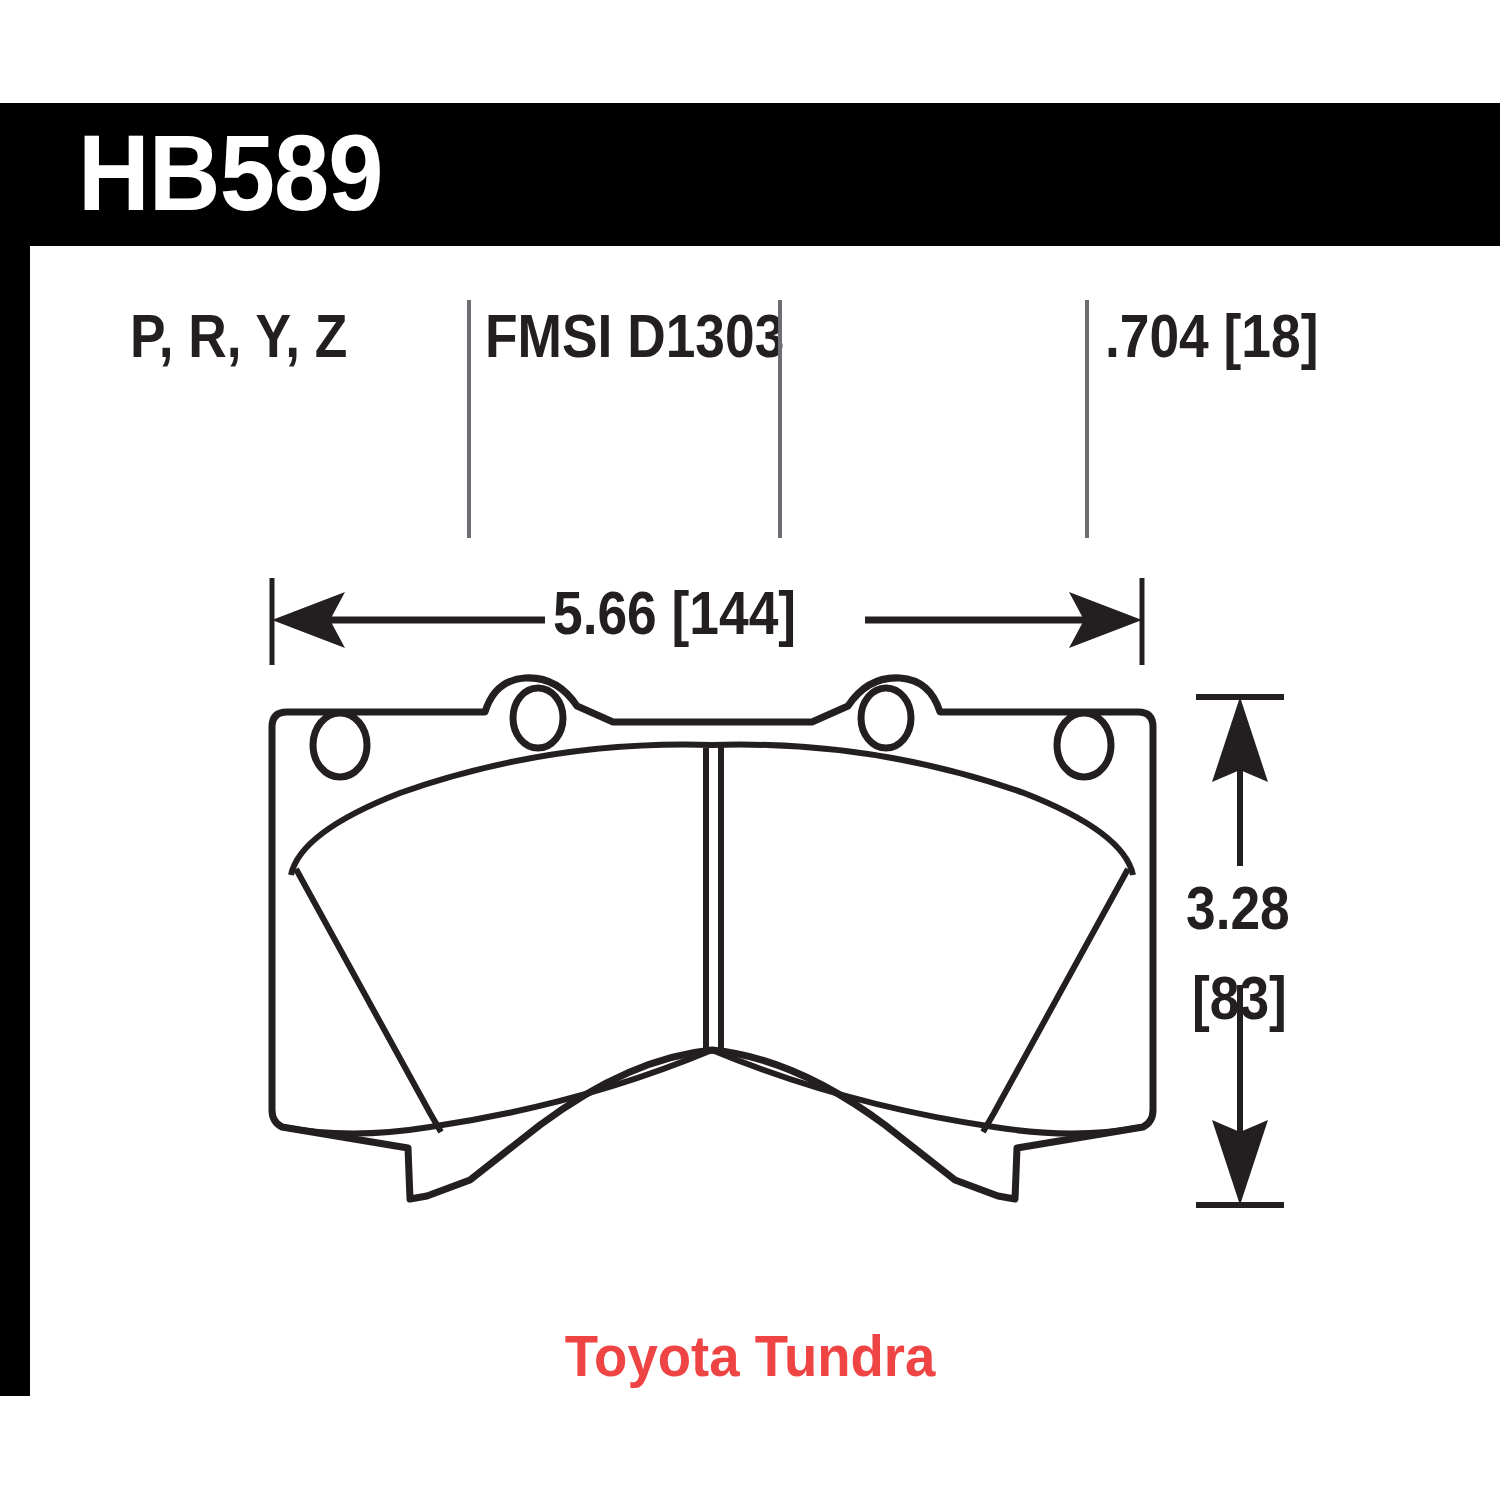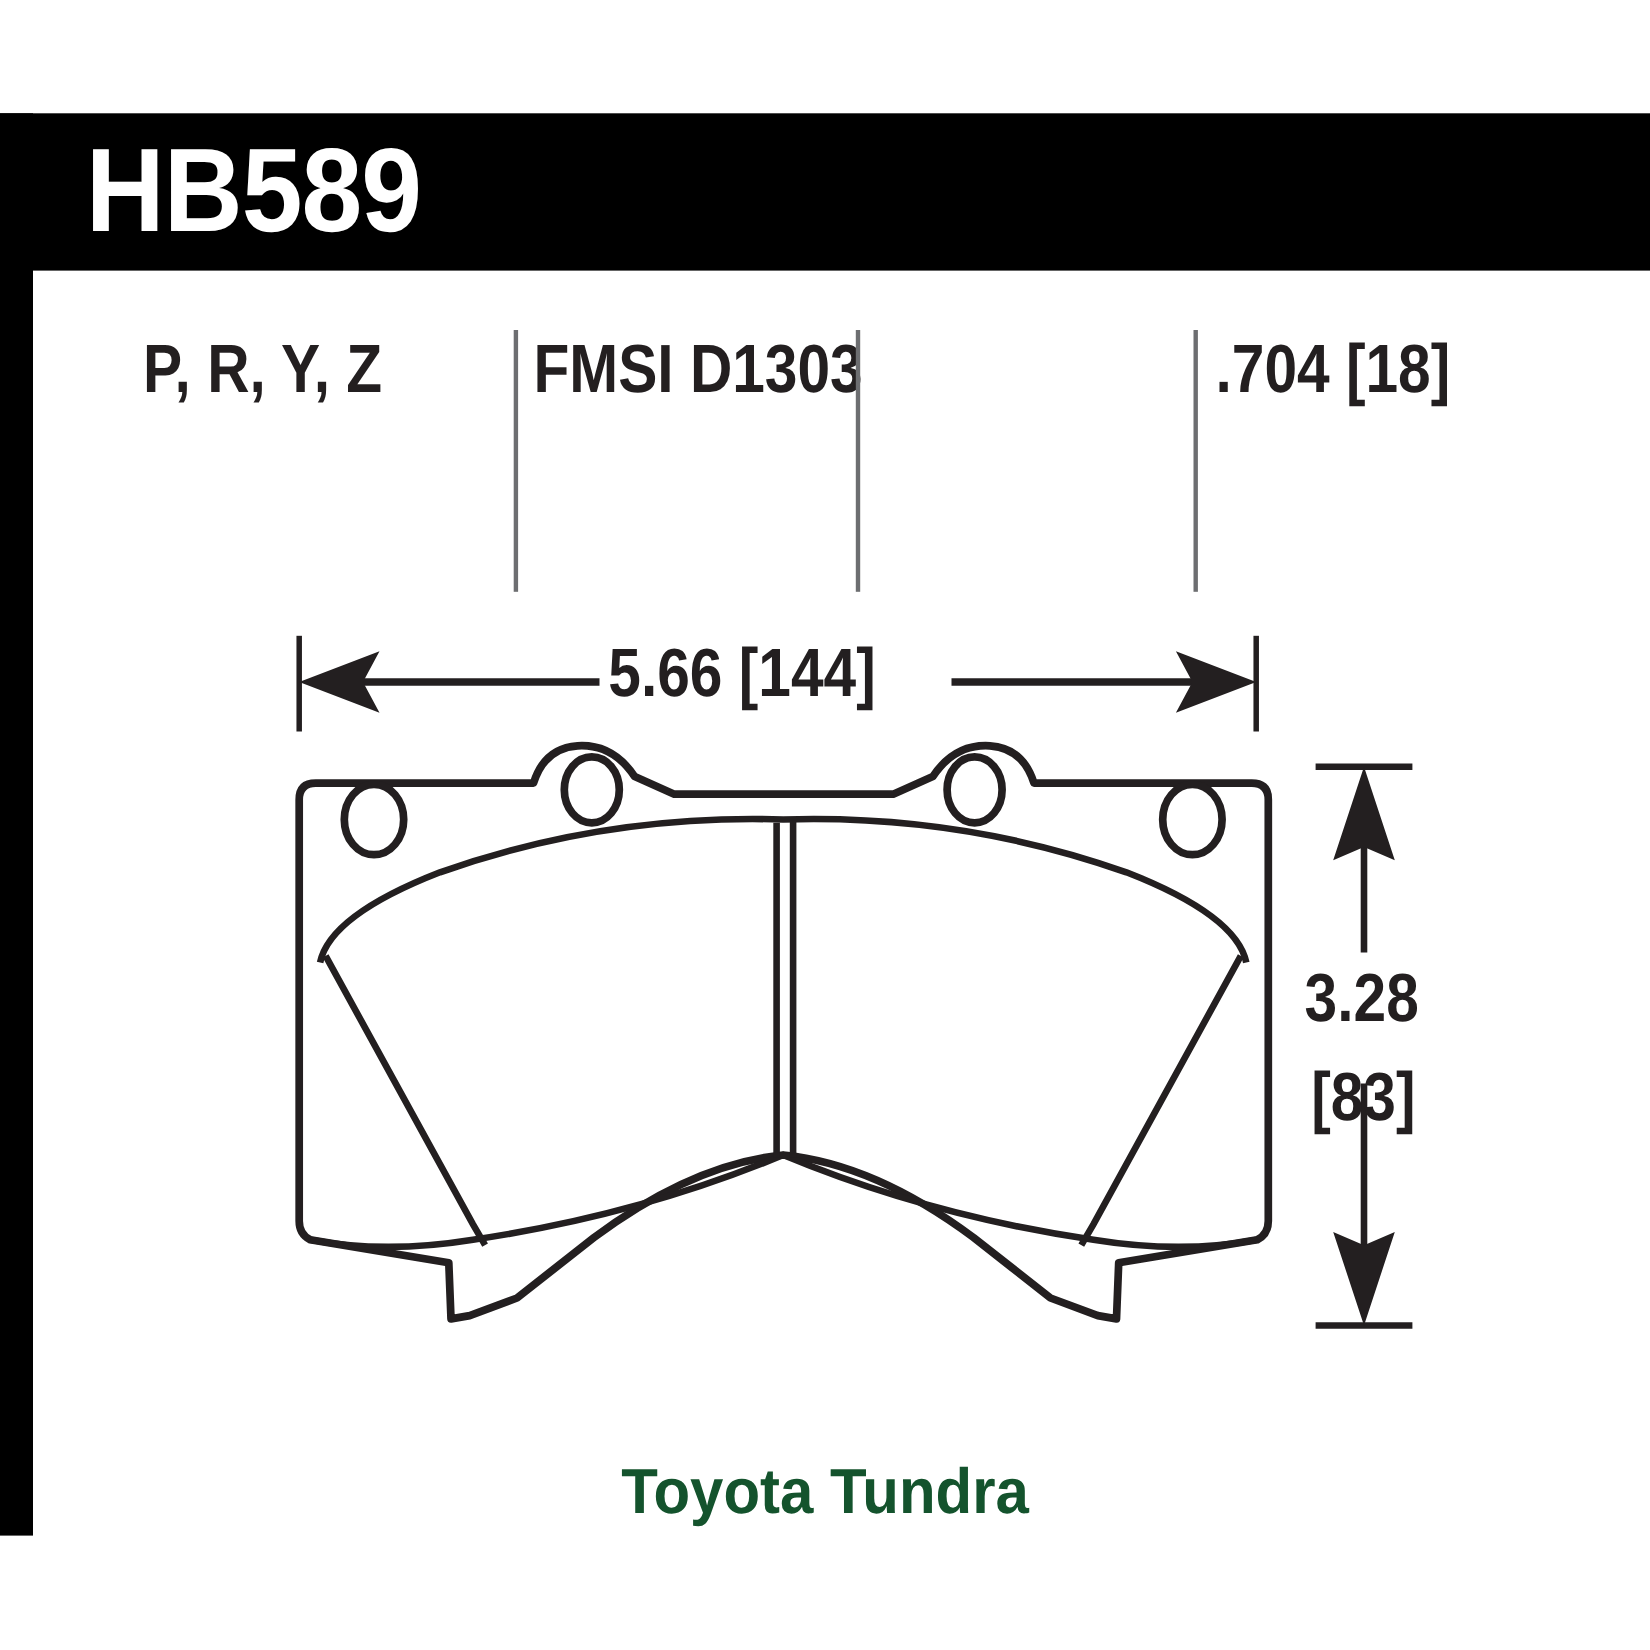--- a/index.html
+++ b/index.html
@@ -91,21 +91,21 @@
 
   
   .vehicle-label {
     position: absolute;
     left: 0;
     top: 1322px;
     width: 1500px;
     text-align: center;
     font-size: 58px;
     font-weight: bold;
-    color: #14532d;
+    color: #ef4444;
     font-family: "Liberation Sans", sans-serif;
     letter-spacing: 0px;
   }
   .vehicle-label span { display: inline-block; transform: scaleX(0.94); }
 
   
   .drawing {
     position: absolute;
     left: 0;
     top: 0;

